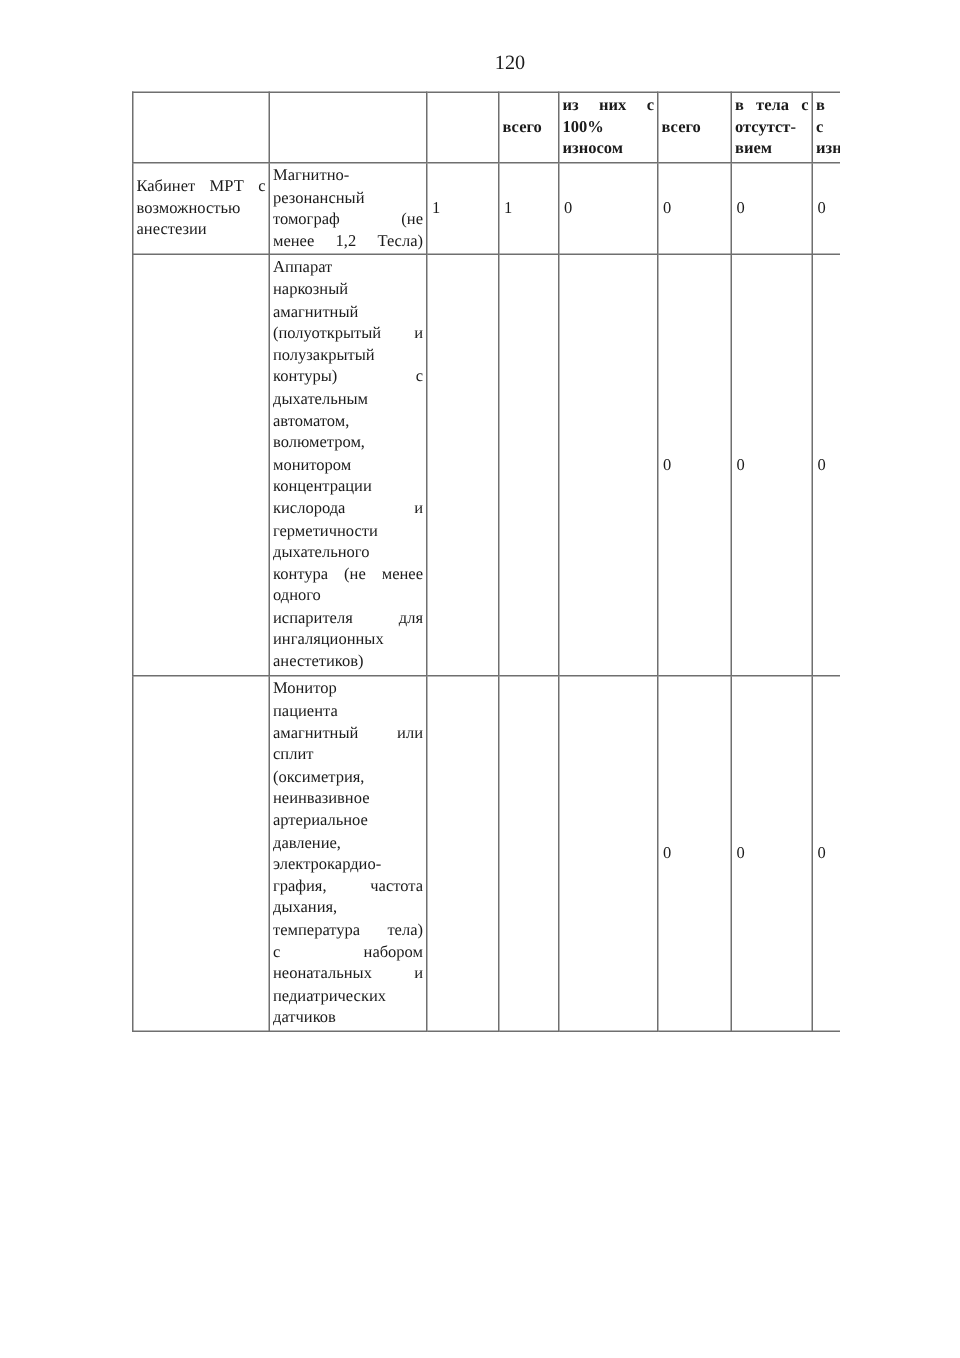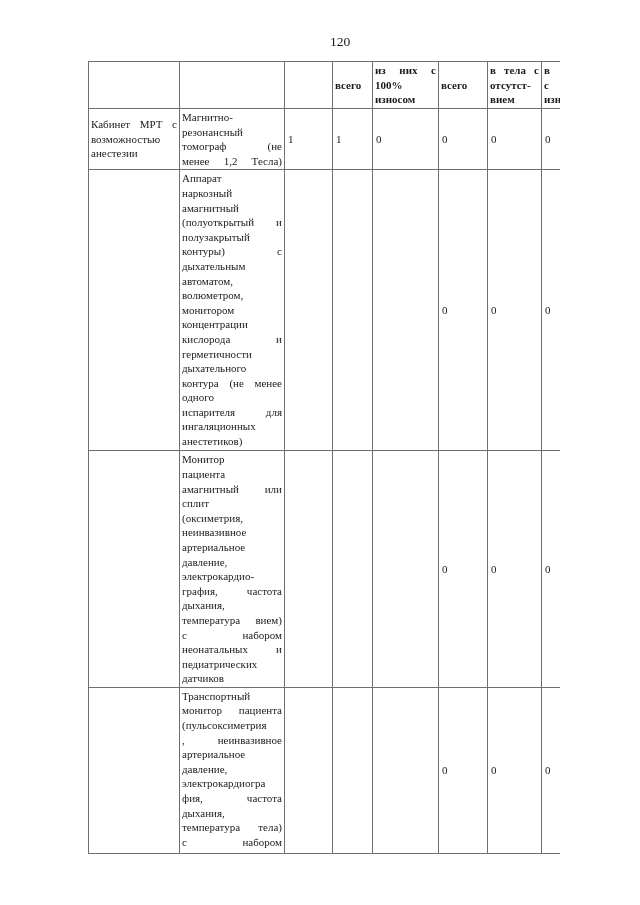--- a/index.html
+++ b/index.html
@@ -154,49 +154,29 @@
 пациента
 амагнитный или
 сплит
 (оксиметрия,
 неинвазивное
 артериальное
 давление,
 электрокардио-
 графия, частота
 дыхания,
-температура вием)
+температура тела)
 с набором
 неонатальных и
 педиатрических
 датчиков</td>
       <td class="val"></td>
       <td class="val"></td>
       <td class="val"></td>
       <td class="val">0</td>
       <td class="val">0</td>
       <td class="val">0</td>
     </tr>
 
-    <tr class="r4">
-      <td class="room pre"></td>
-      <td class="pre">Транспортный
-монитор пациента
-(пульсоксиметрия
-, неинвазивное
-артериальное
-давление,
-электрокардиогра
-фия, частота
-дыхания,
-температура тела)
-с набором</td>
-      <td class="val"></td>
-      <td class="val"></td>
-      <td class="val"></td>
-      <td class="val">0</td>
-      <td class="val">0</td>
-      <td class="val">0</td>
-    </tr>
   </tbody>
     </table>
 
 </div>
 
 </body></html>

